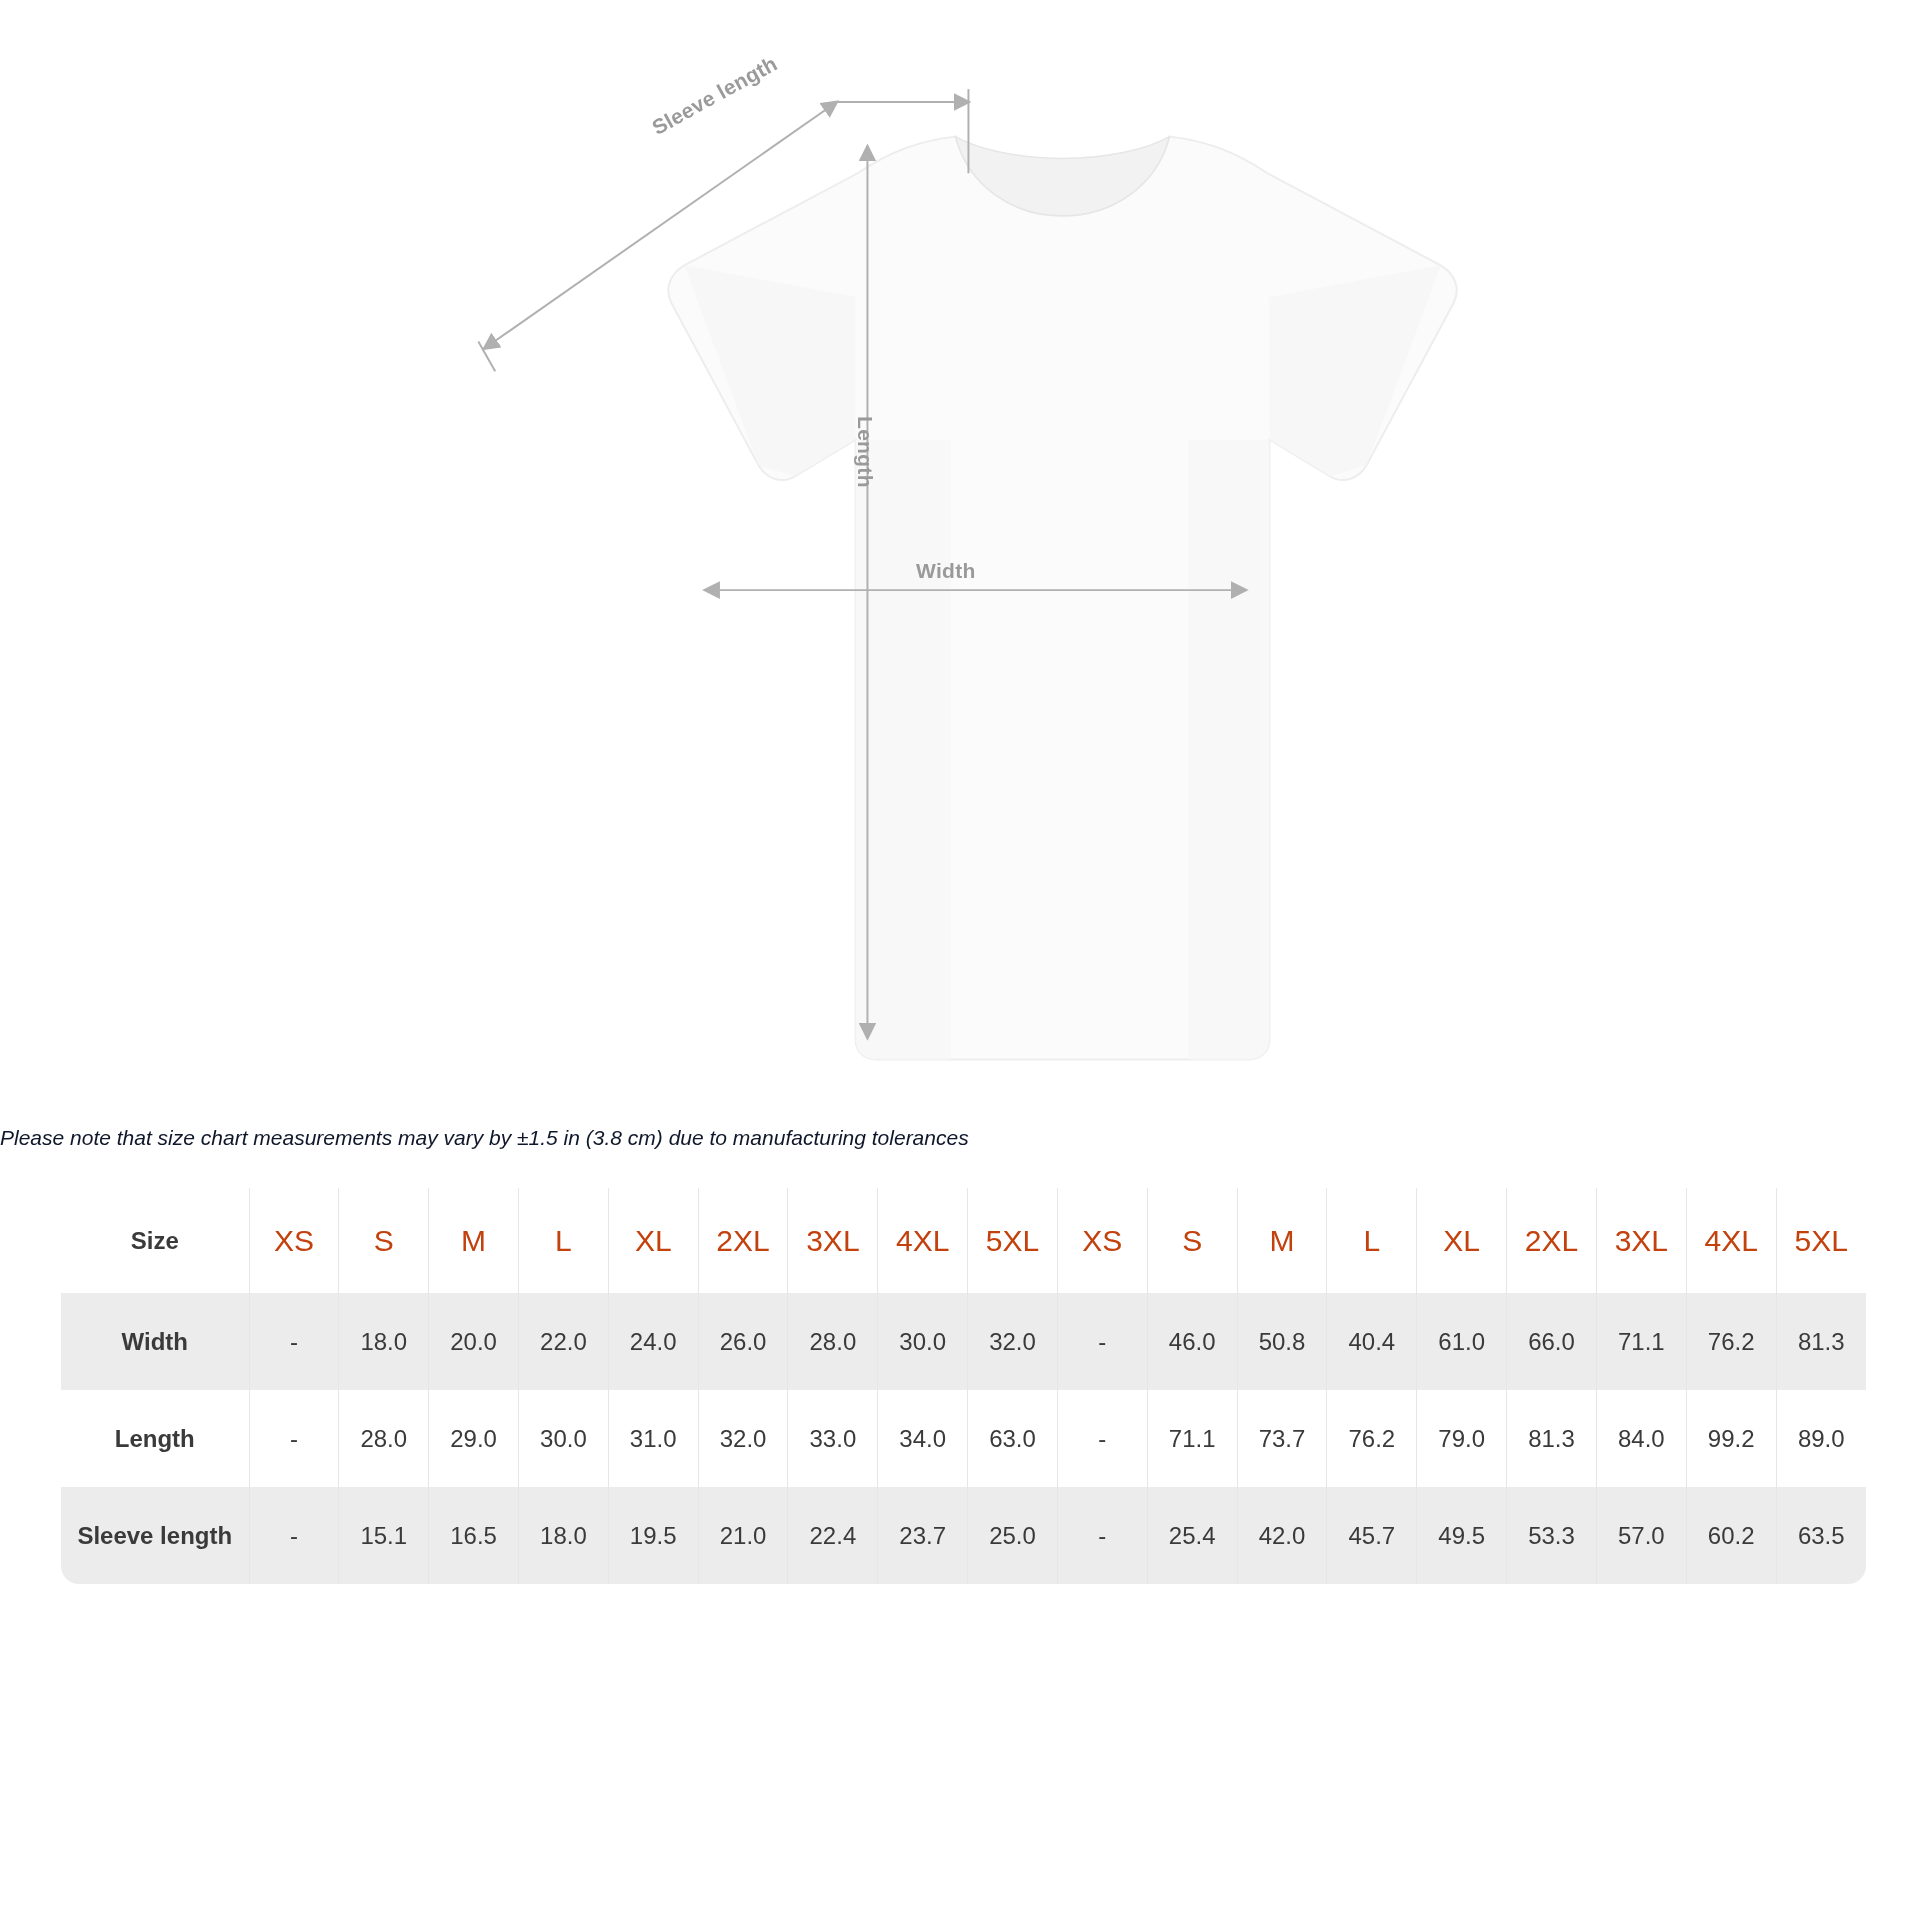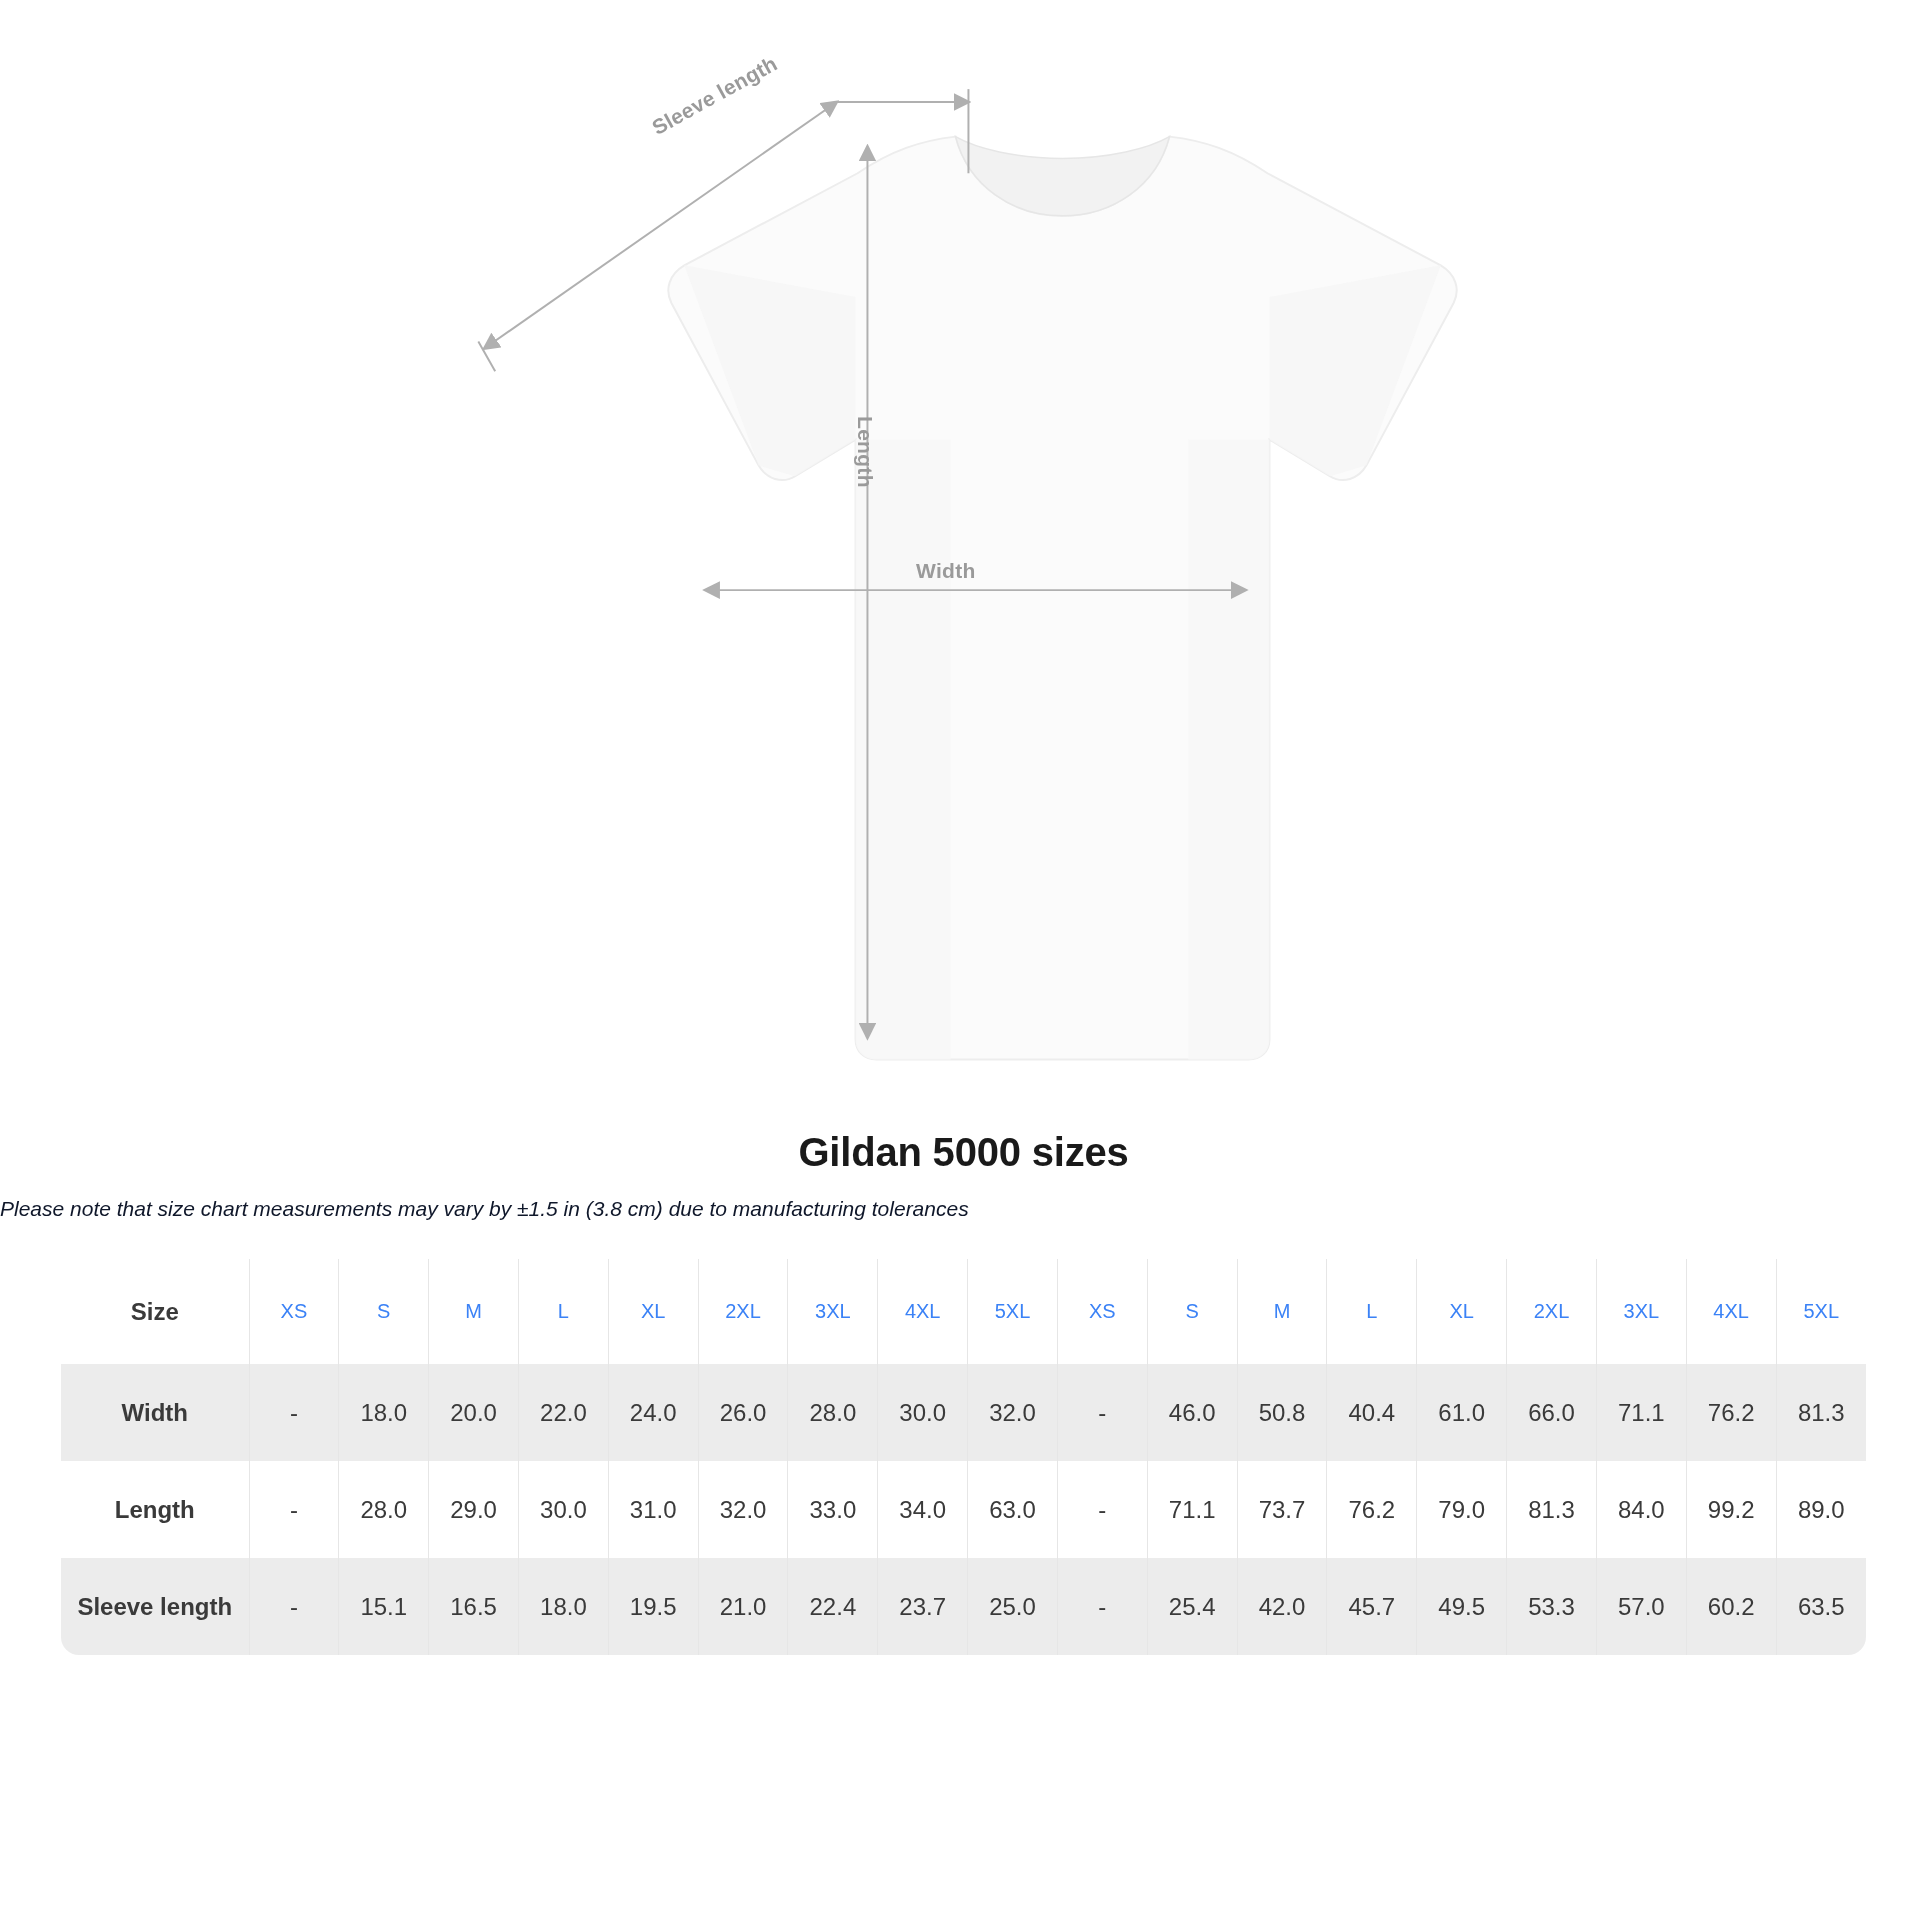--- a/index.html
+++ b/index.html
@@ -107,23 +107,23 @@
   .unit-sub {
     font-size: 20px;
     font-style: italic;
     color: #6e6e6e;
     margin-top: 8px;
   }
   
   .head-row td {
     background: #ffffff;
     height: 103px;
-    font-size: 20px;
-    font-weight: bold;
-    color: #3b82f6;
+    font-size: 30px;
+    font-weight: bold;
+    color: #c2410c;
     border-right: 1px solid #e6e6e6;
   }
   .head-row td:last-child { border-right: none; }
   .head-row td.rowlabel {
     font-size: 24px;
     font-weight: bold;
     color: #3a3a3a;
   }
   
   .data-row td {
@@ -203,21 +203,20 @@
       <g stroke="#b0b0b0" stroke-width="2" fill="none">
         <line x1="712" y1="596" x2="1258" y2="596" marker-start="url(#arrowStart)" marker-end="url(#arrowEnd)"></line>
       </g>
     </svg>
 
     <div class="dim-label sleeve">Sleeve length</div>
     <div class="dim-label length">Length</div>
     <div class="dim-label width">Width</div>
   </div>
 
-  <h1 class="chart-title">Gildan 5000 sizes</h1>
   <p class="chart-note">Please note that size chart measurements may vary by ±1.5 in (3.8 cm) due to manufacturing tolerances</p>
 
   <div class="table-wrap">
     <table class="sizes">
       <colgroup>
         <col class="label-col">
         <col span="18">
       </colgroup>
       <tbody>
 

